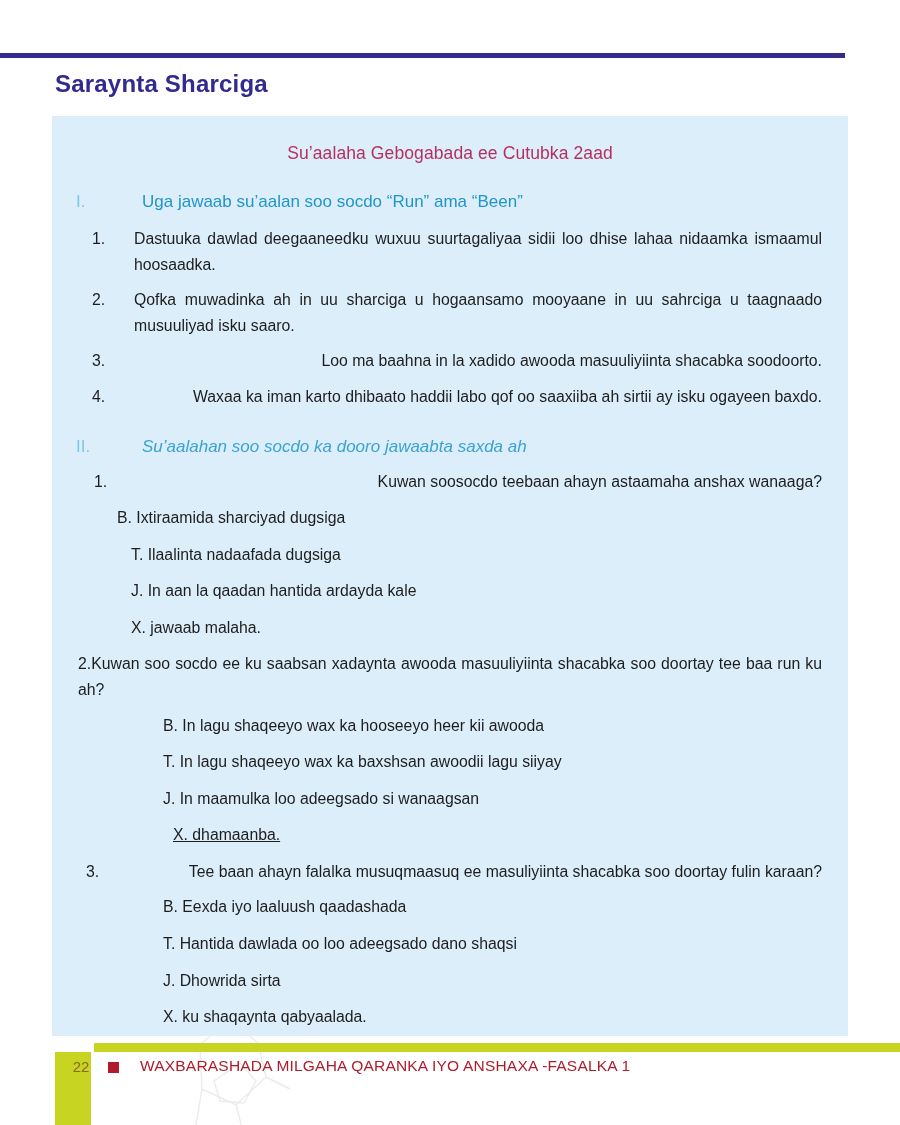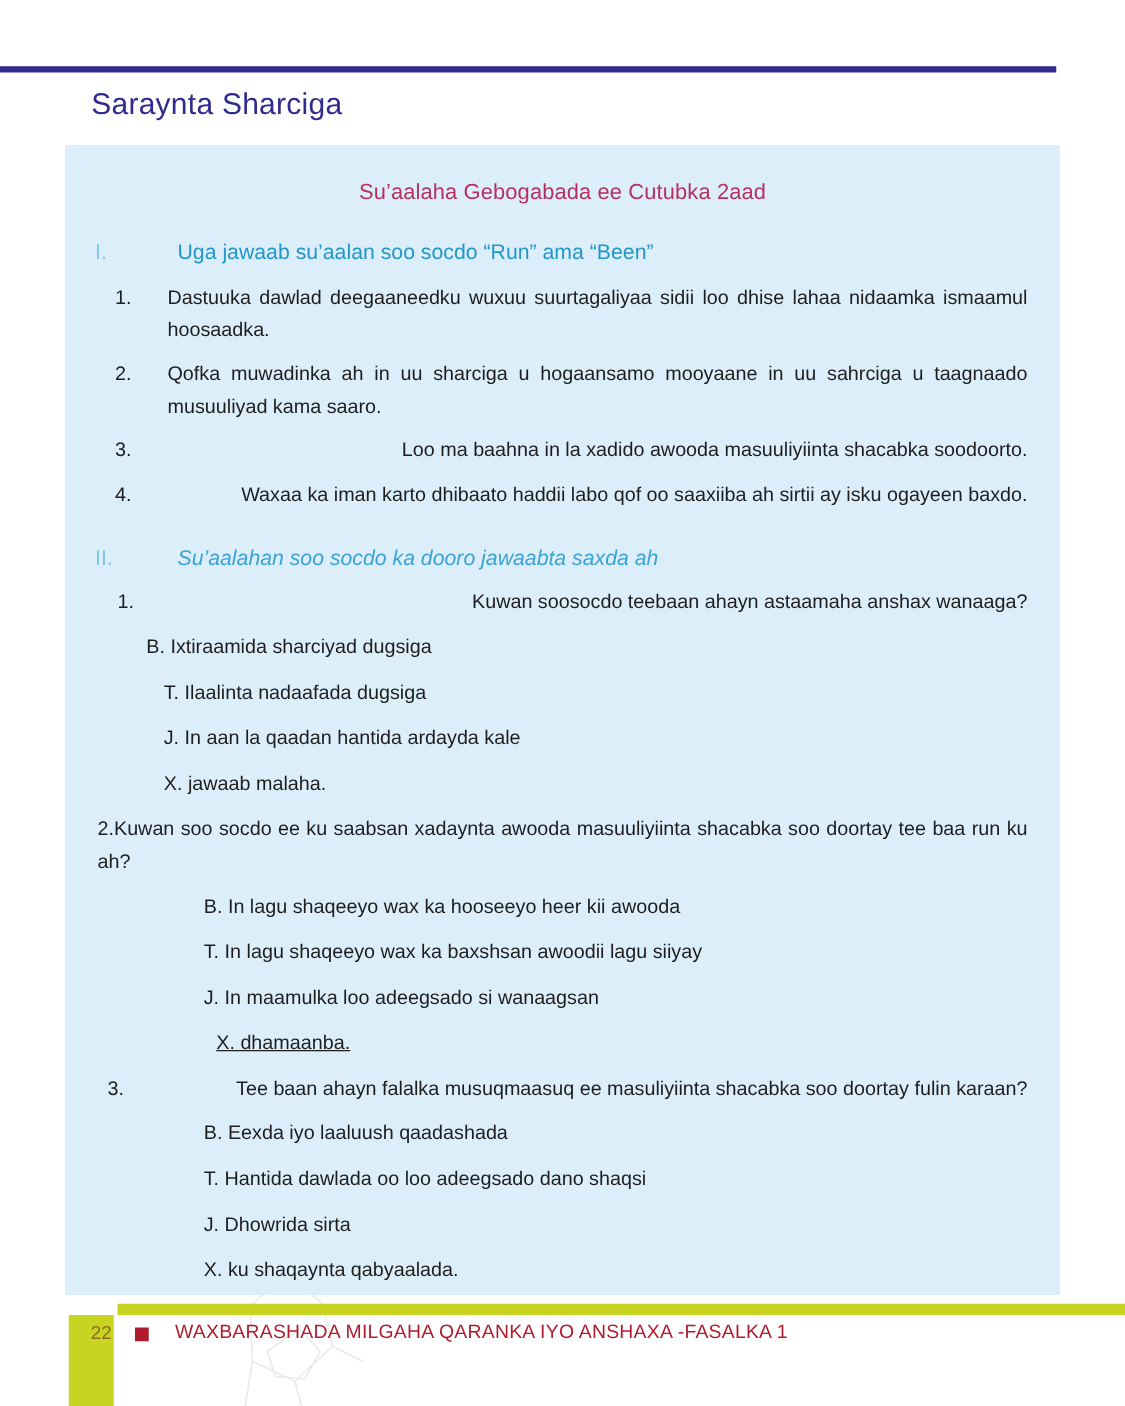--- a/index.html
+++ b/index.html
@@ -26,24 +26,24 @@
     position: absolute;
     left: 0;
     top: 53px;
     width: 845px;
     height: 5px;
     background: #312a8f;
   }
 
   .page-title {
     position: absolute;
-    left: 73px;
+    left: 55px;
     top: 70px;
     font-size: 24px;
-    font-weight: normal;
+    font-weight: bold;
     color: #312a8f;
     letter-spacing: 0.2px;
     white-space: nowrap;
   }
 
   
   .watermark {
     position: absolute;
     left: 140px;
     top: 985px;
@@ -223,21 +223,21 @@
       <span class="section-label">Uga jawaab su’aalan soo socdo “Run” ama “Been”</span>
     </div>
 
     <div class="q-block">
       <div class="q-item">
         <span class="q-marker">1.</span>
         <span class="q-text">Dastuuka dawlad deegaaneedku wuxuu suurtagaliyaa sidii loo dhise lahaa nidaamka ismaamul hoosaadka.</span>
       </div>
       <div class="q-item">
         <span class="q-marker">2.</span>
-        <span class="q-text">Qofka muwadinka ah in uu sharciga u hogaansamo mooyaane in uu sahrciga u taagnaado musuuliyad kama saaro.</span>
+        <span class="q-text">Qofka muwadinka ah in uu sharciga u hogaansamo mooyaane in uu sahrciga u taagnaado musuuliyad isku saaro.</span>
       </div>
       <div class="q-item">
         <span class="q-marker">3.</span>
         <span class="q-text nojustify">Loo ma baahna in la xadido awooda masuuliyiinta shacabka soodoorto.</span>
       </div>
       <div class="q-item">
         <span class="q-marker">4.</span>
         <span class="q-text nojustify">Waxaa ka iman karto dhibaato haddii labo qof oo saaxiiba ah sirtii ay isku ogayeen baxdo.</span>
       </div>
     </div>

